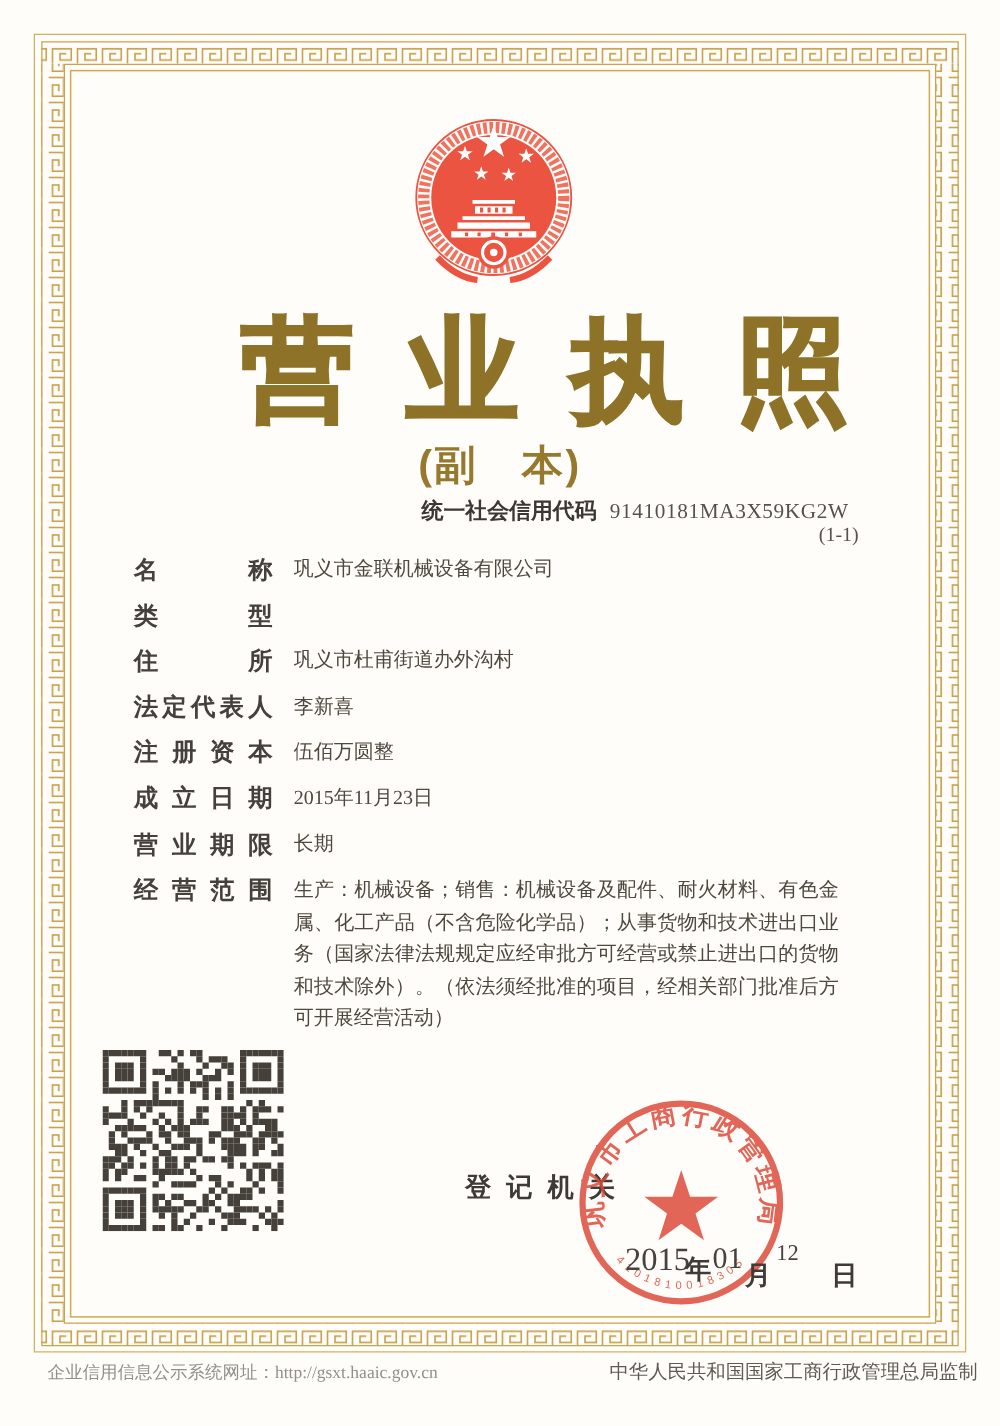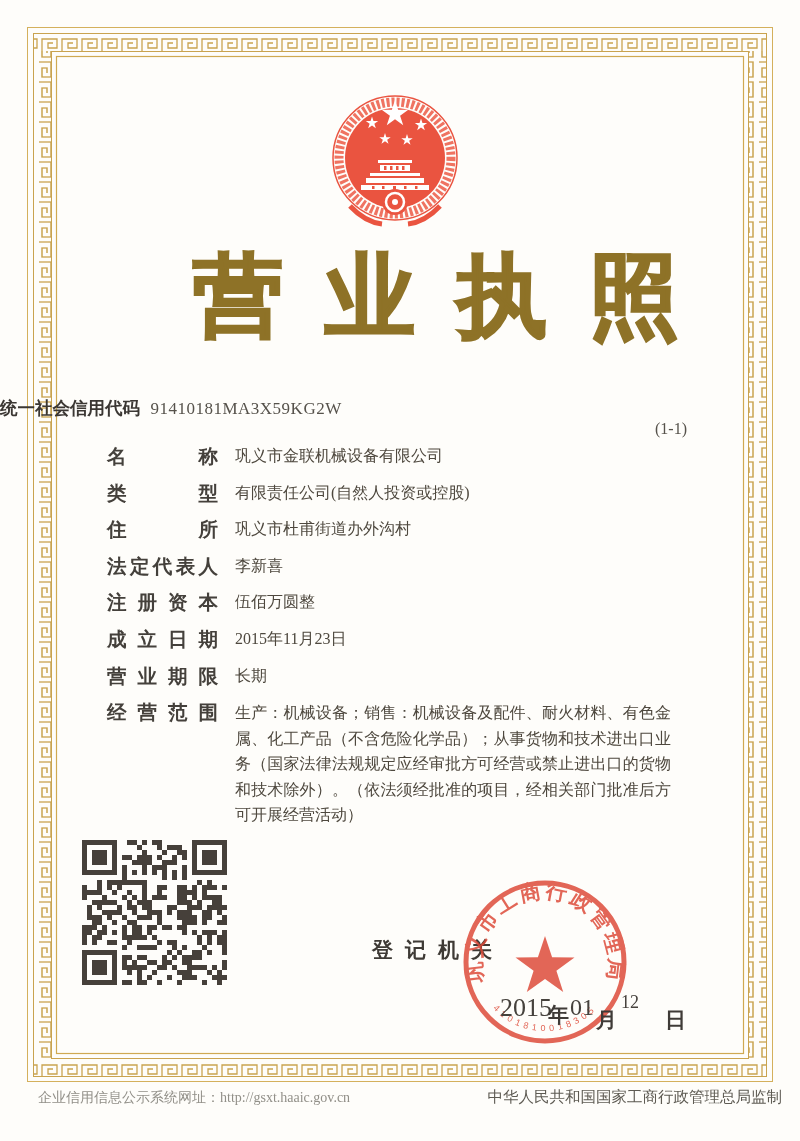--- a/index.html
+++ b/index.html
@@ -5,21 +5,21 @@
   html,body{margin:0;padding:0;background:#fff;}
   .page{position:relative;width:800px;height:1141px;background:#fefdfa;overflow:hidden;
         font-family:"Liberation Sans",sans-serif;}
   .abs{position:absolute;}
   .frame{left:0;top:0;}
   .title{left:16px;top:236px;width:800px;text-align:center;padding-left:20px;}
   .title span{font-size:90px;font-weight:700;color:#8e7227;letter-spacing:42px;margin-right:-42px;
         -webkit-text-stroke:2.2px #8e7227;}
   .subtitle{left:0;top:350px;width:800px;text-align:center;font-size:33px;font-weight:600;
         color:#97792e;letter-spacing:2px;}
-  .credit{left:0;top:396px;width:679px;white-space:nowrap;}
+  .credit{left:0;top:396px;width:679px;text-align:right;white-space:nowrap;}
   .credit-label{font-size:17.5px;font-weight:700;color:#3b3733;}
   .credit-value{font-family:"Liberation Serif",serif;font-size:17px;color:#56524b;letter-spacing:.5px;margin-left:6px;}
   .pageno{left:12px;top:420px;width:675px;text-align:right;font-family:"Liberation Serif",serif;
         font-size:16px;color:#56524b;}
   .fields{left:107px;top:444px;width:570px;}
   .frow{display:flex;margin-bottom:12.6px;}
   .flabel{width:111px;flex:0 0 111px;font-size:19.5px;font-weight:700;color:#44403b;
         text-align:justify;text-align-last:justify;line-height:24px;}
   .fvalue{margin-left:17px;font-family:"Liberation Serif",serif;font-size:16px;color:#4e483e;line-height:24px;}
   .frow.scope .fvalue{width:436px;line-height:25.5px;text-align:justify;}
@@ -99,35 +99,35 @@
     </g>
     <g stroke="#ea5440" stroke-width="5" fill="none">
       <path d="M18 126 Q33 142 50 144"></path>
       <path d="M108 126 Q93 142 76 144"></path>
     </g>
   </svg>
 
   <div class="abs title">
     <span>营业执照</span>
   </div>
+  <div class="abs subtitle">(副　本)</div>
 
   <div class="abs credit">
     <span class="credit-label">统一社会信用代码</span>
     <span class="credit-value">91410181MA3X59KG2W</span>
   </div>
   <div class="abs pageno">(1-1)</div>
 
   <div class="abs fields">
     <div class="frow">
       <div class="flabel">名称</div>
       <div class="fvalue">巩义市金联机械设备有限公司</div>
     </div>
     <div class="frow">
       <div class="flabel">类型</div>
-      <div class="fvalue">有限责任公司(自然人投资或控股)</div>
     </div>
     <div class="frow">
       <div class="flabel">住所</div>
       <div class="fvalue">巩义市杜甫街道办外沟村</div>
     </div>
     <div class="frow">
       <div class="flabel">法定代表人</div>
       <div class="fvalue">李新喜</div>
     </div>
     <div class="frow">

